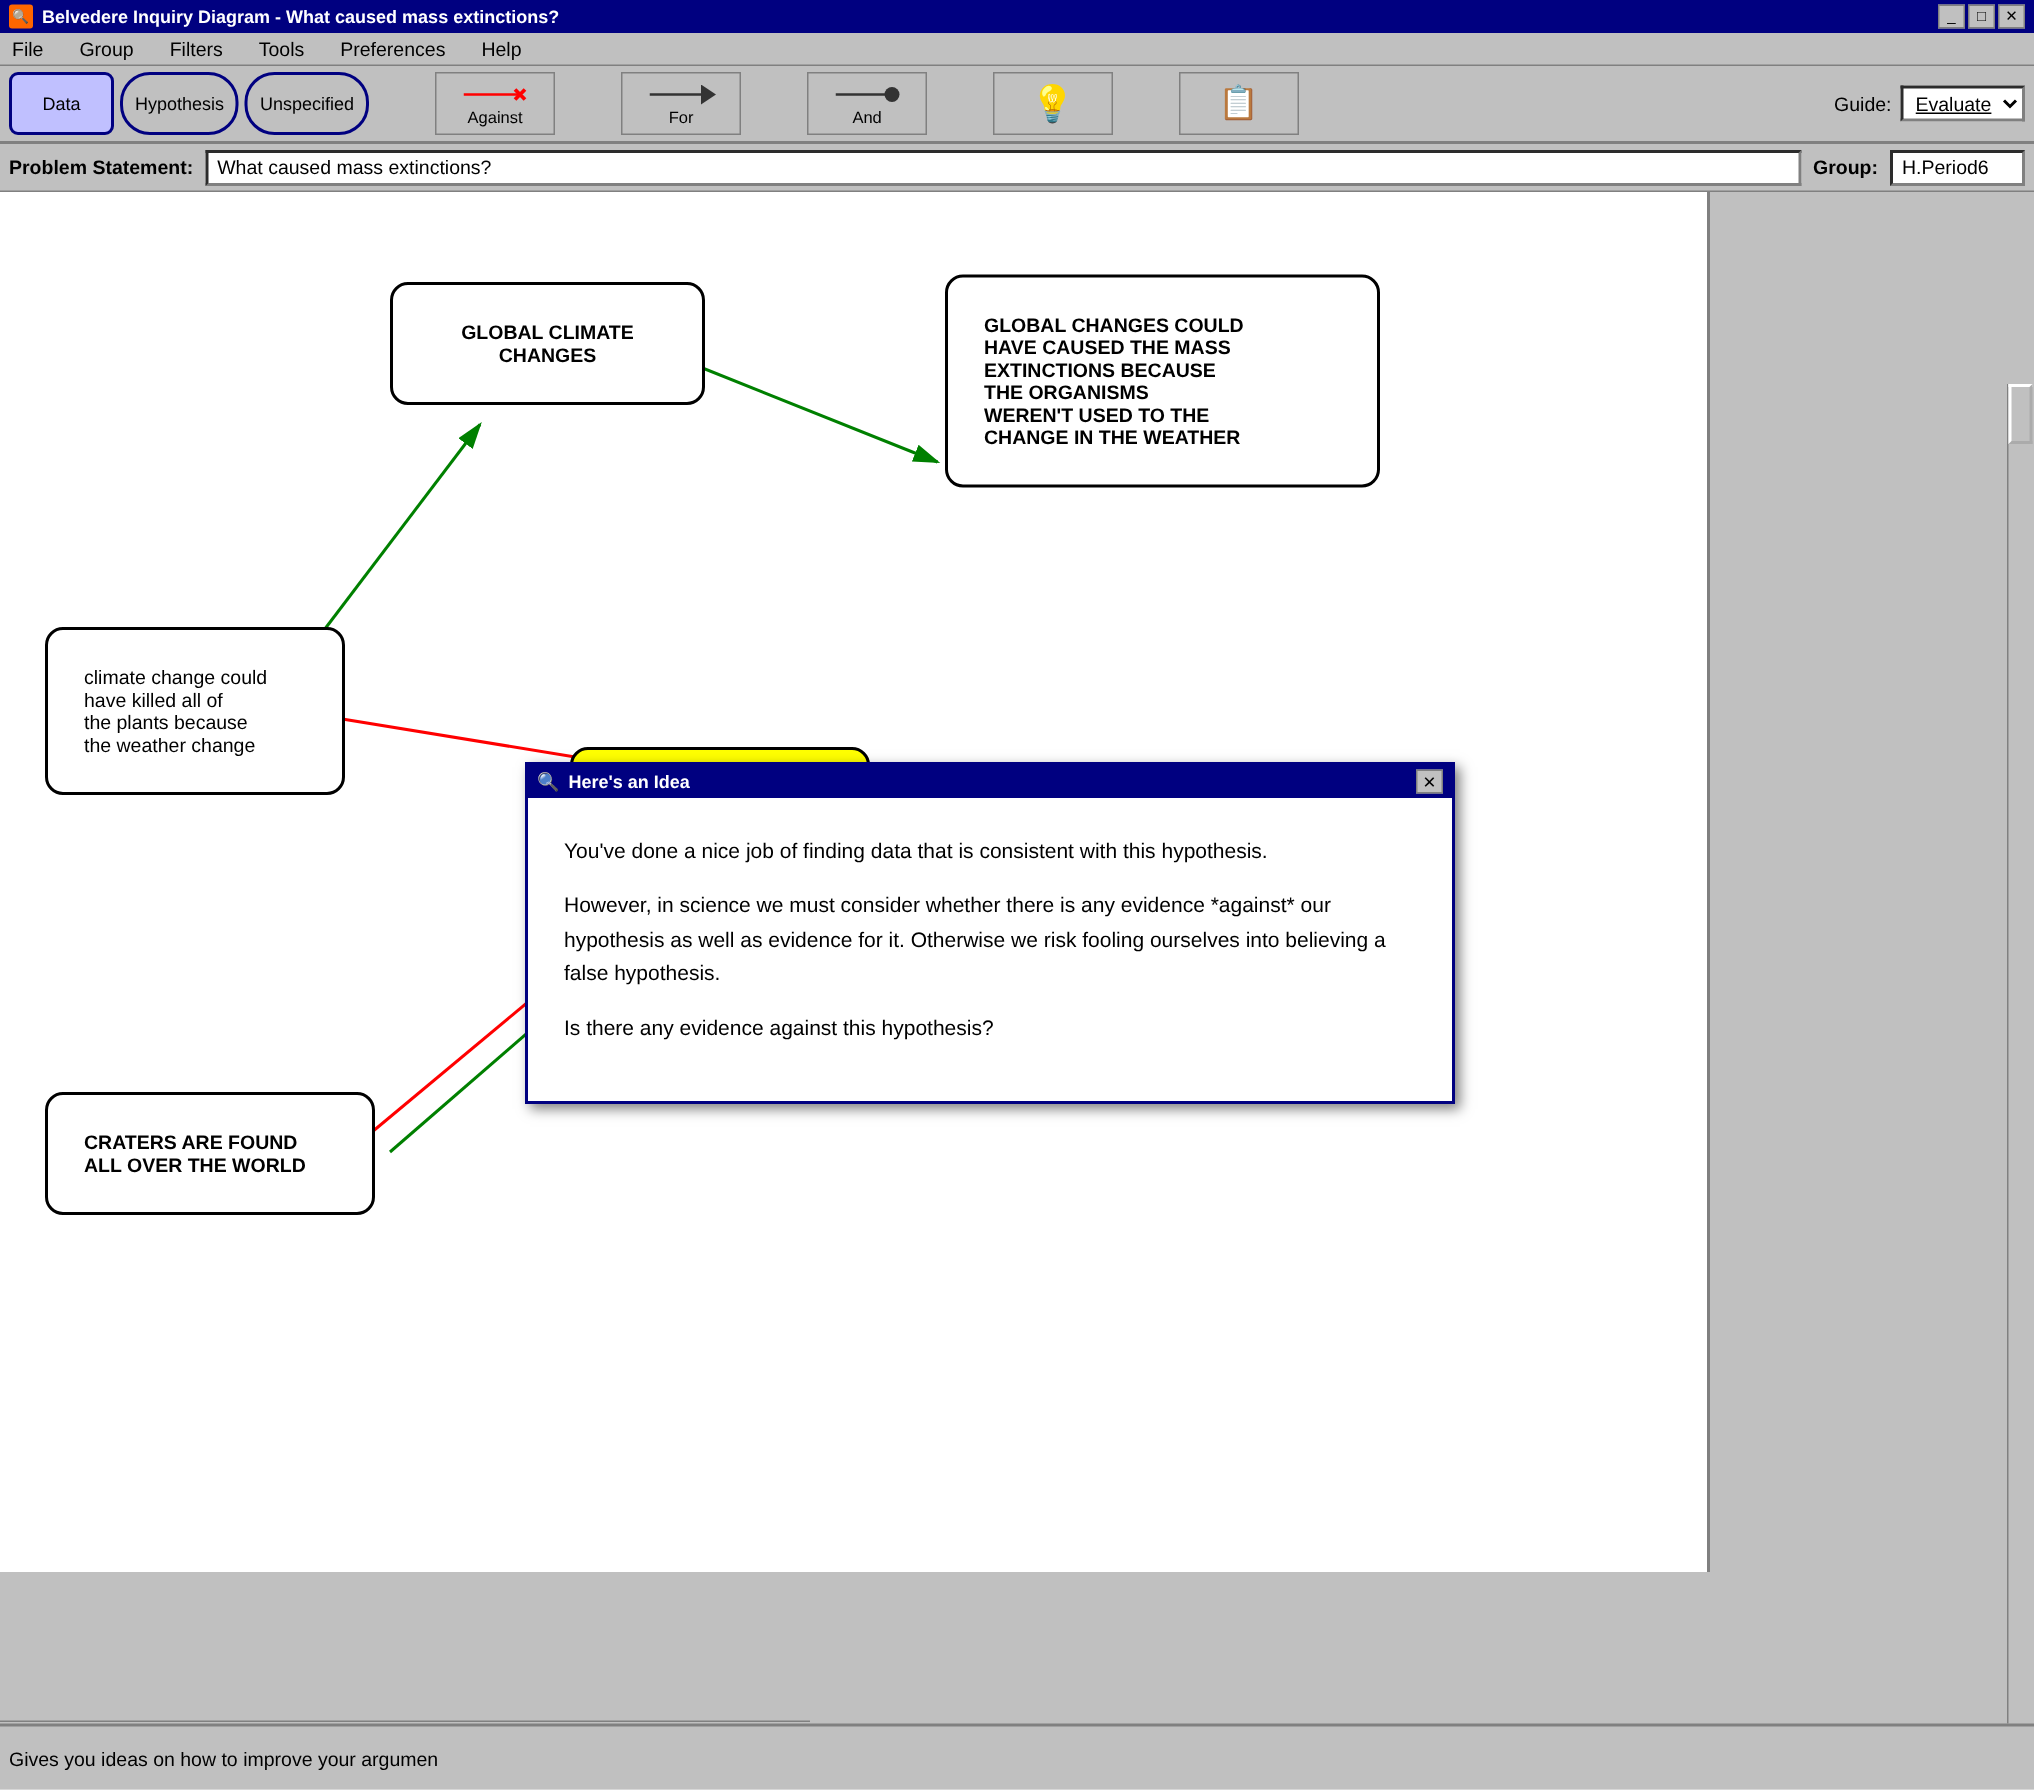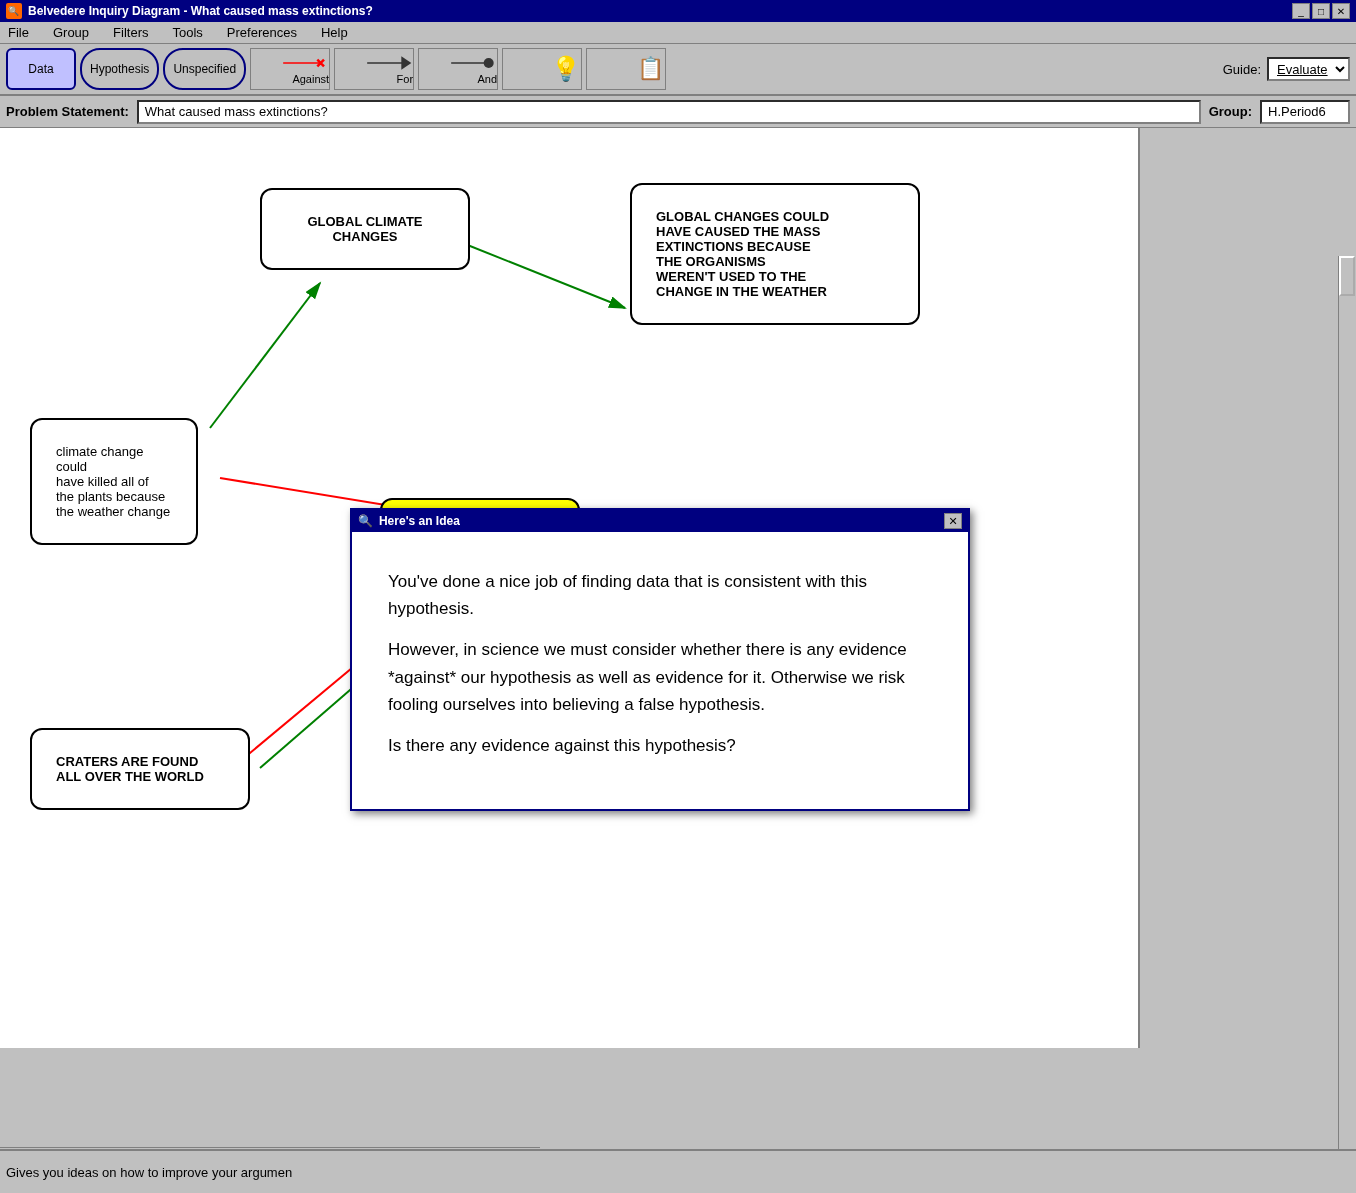--- a/index.html
+++ b/index.html
@@ -129,24 +129,25 @@
     }
 
     
     .arrow-btn {
       border: 1px solid #808080;
       background: #c0c0c0;
       height: 42px;
       min-width: 80px;
       display: flex;
       flex-direction: column;
-      align-items: flex-end;
+      align-items: center;
       justify-content: center;
       cursor: pointer;
       font-size: 11px;
+      margin-left: 40px;
     }
     .arrow-svg { width: 50px; height: 20px; }
 
     
     .problem-bar {
       background: #c0c0c0;
       padding: 4px 6px;
       display: flex;
       align-items: center;
       gap: 8px;
@@ -256,22 +257,22 @@
       background: #c0c0c0;
       border: 1px solid #808080;
       color: black;
       font-size: 11px;
       display: flex;
       align-items: center;
       justify-content: center;
       cursor: pointer;
     }
     .idea-content {
-      padding: 36px;
-      font-size: 17px;
+      padding: 24px;
+      font-size: 14px;
       line-height: 1.6;
     }
     .idea-content p { margin-bottom: 14px; }
 
     
     .status-bar {
       position: absolute;
       bottom: 0;
       left: 0;
       right: 0;
@@ -430,21 +431,21 @@
 
       <text x="705" y="435" fill="red" font-size="20" font-weight="bold">✕</text>
 
       <text x="200" y="660" fill="red" font-size="20" font-weight="bold">✕</text>
     </svg>
 
     <div class="node node-rounded" style="left:260px; top:60px; width:210px; text-align:center;">
       <span>GLOBAL CLIMATE<br>CHANGES</span>
     </div>
 
-    <div class="node node-rounded" style="left:30px; top:290px; width:168px; font-weight:normal; font-size:13px;">
+    <div class="node node-rounded" style="left:30px; top:290px; width:200px; font-weight:normal; font-size:13px;">
       <span>climate change could<br>have killed all of<br>the plants because<br>the weather change</span>
     </div>
 
     <div class="node node-rounded" style="left:630px; top:55px; width:290px; font-size:13px;">
       <span>GLOBAL CHANGES COULD<br>HAVE CAUSED THE MASS<br>EXTINCTIONS BECAUSE<br>THE ORGANISMS<br>WEREN'T USED TO THE<br>CHANGE IN THE WEATHER</span>
     </div>
 
     <div class="node node-yellow" style="left:380px; top:370px; width:200px; text-align:center; font-size:14px;">
       <span>METORITE IMPACT<br>CAUSED MASS<br>EXTINCTION</span>
     </div>

